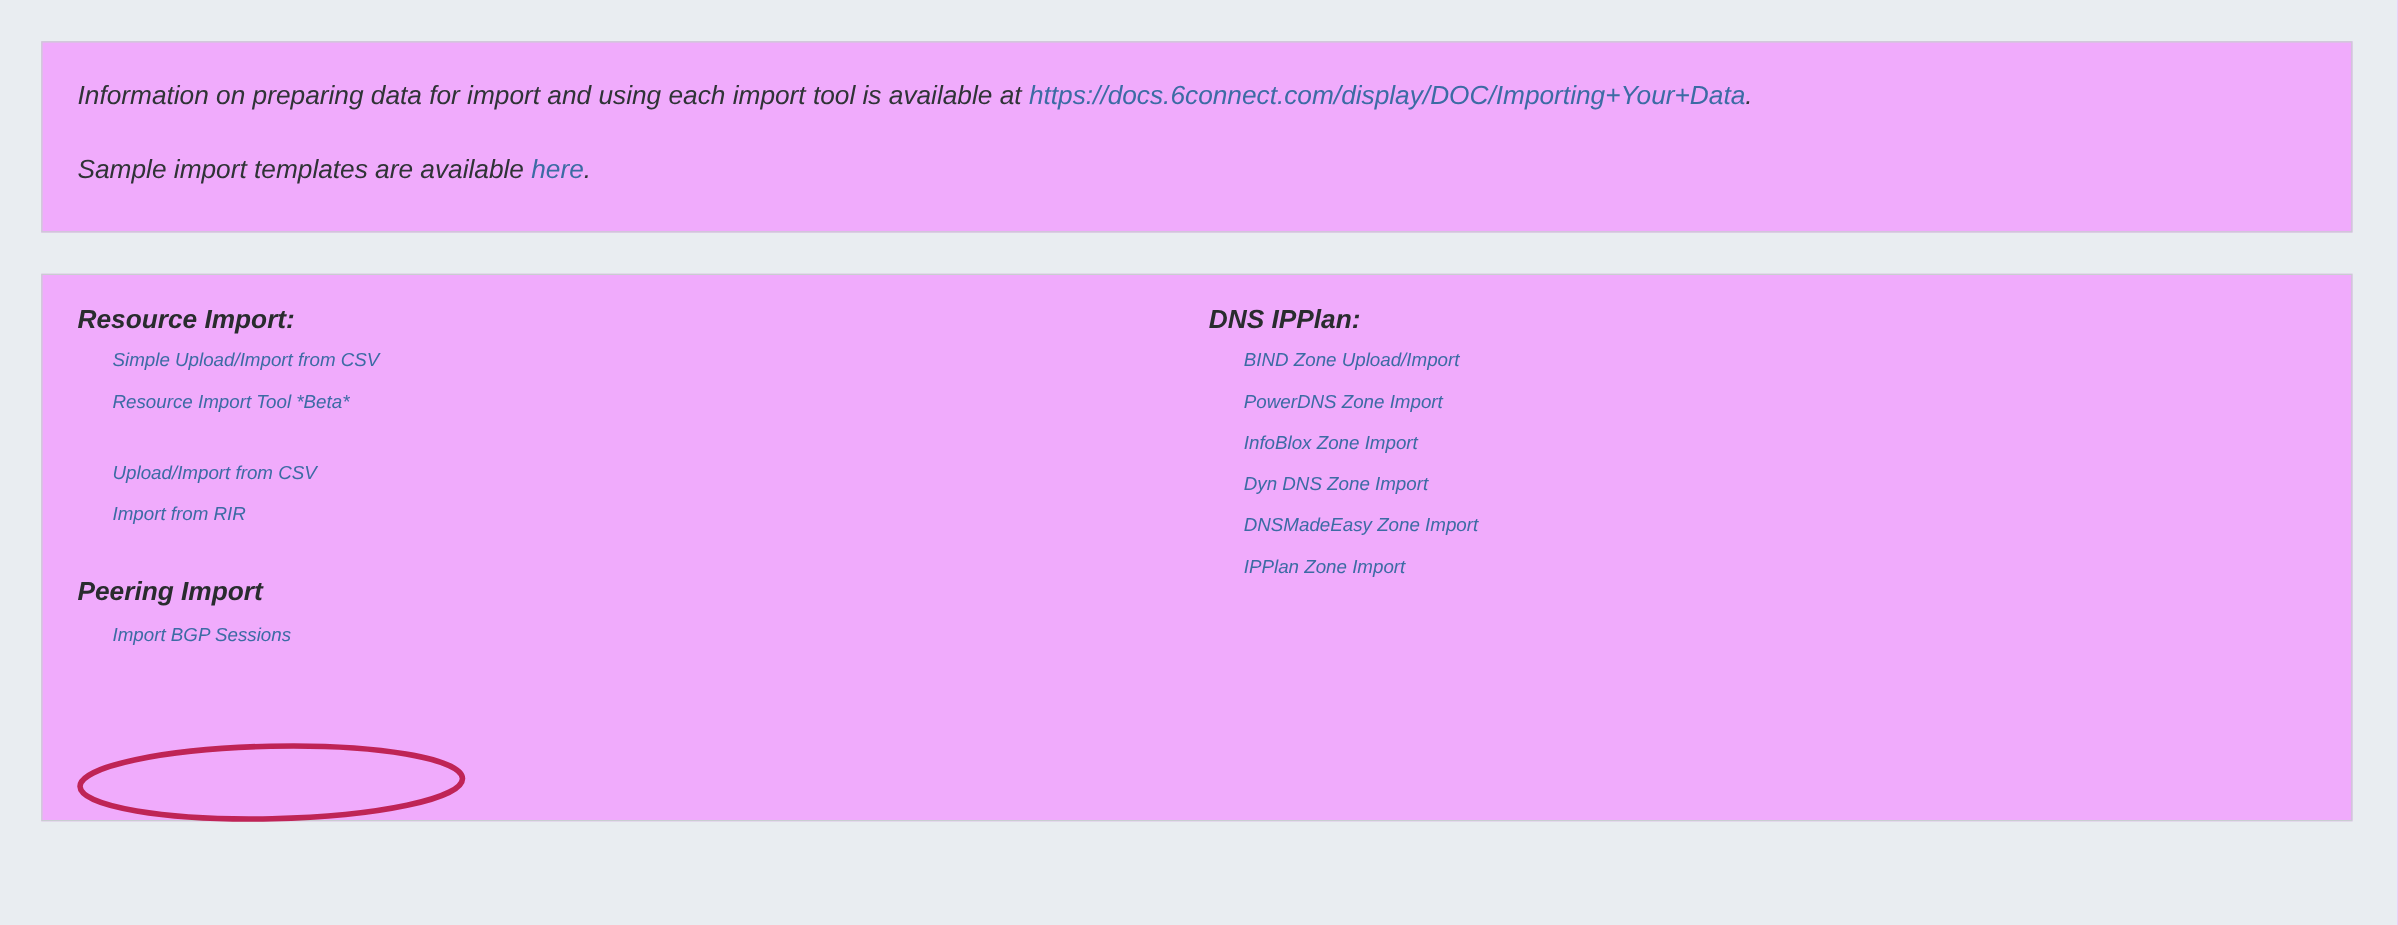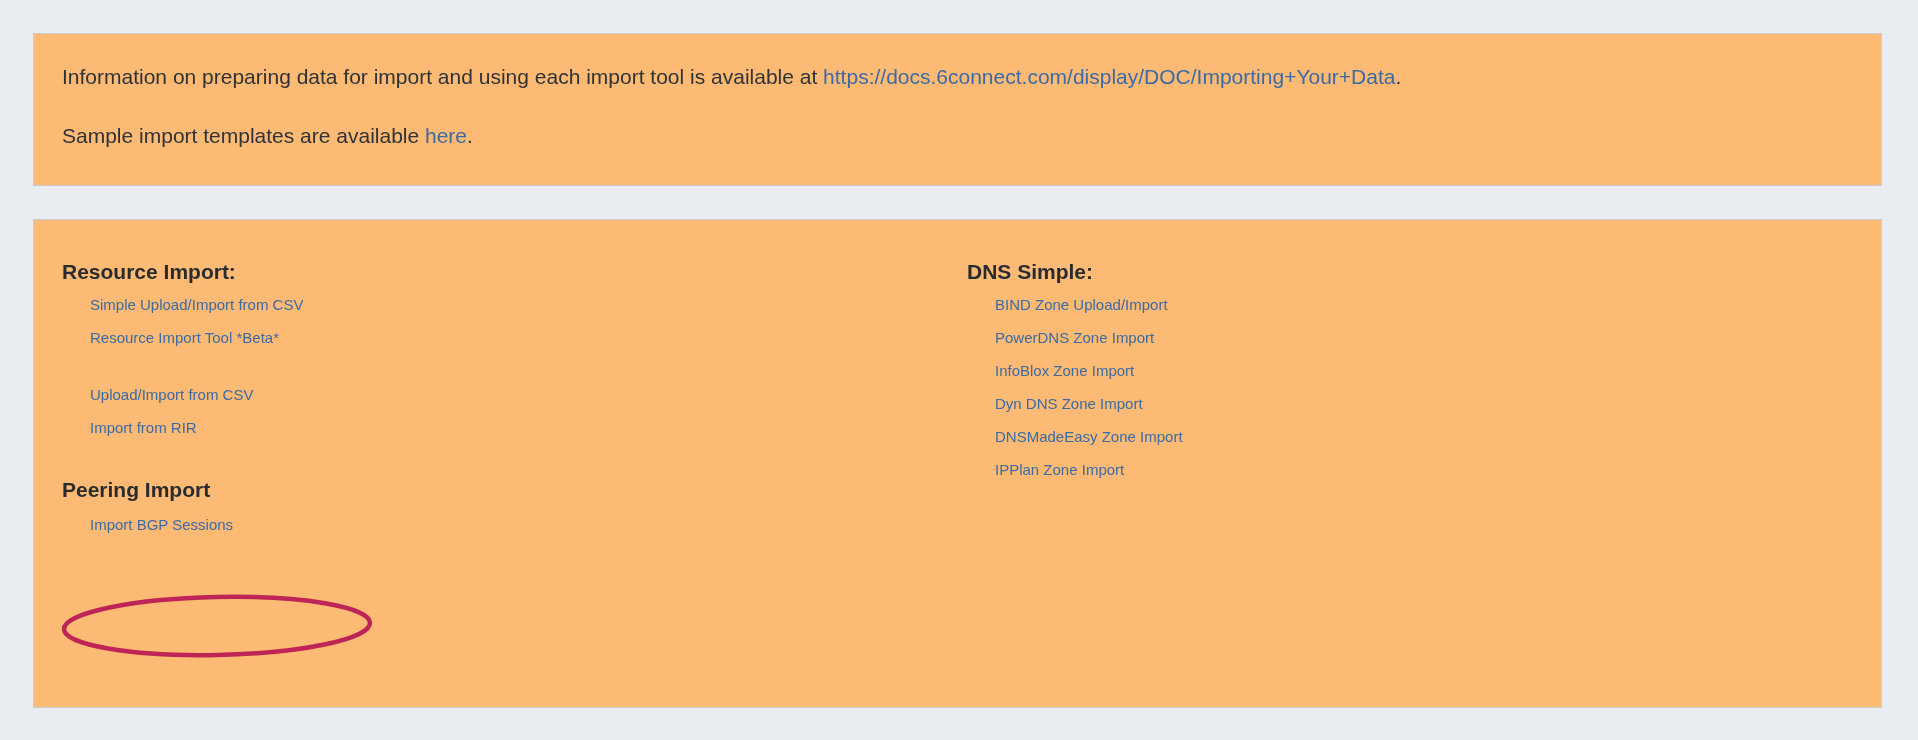--- a/index.html
+++ b/index.html
@@ -19,34 +19,35 @@
   .page {
     position: relative;
     width: 1918px;
     height: 740px;
     box-sizing: border-box;
     padding: 33px 36px 0 33px;
   }
 
   
   .panel {
-    background: #fdba74;
+    background: #f0abfc;
     border: 1px solid #c9cdd1;
     box-sizing: border-box;
+    font-style: italic;
   }
 
   .panel-info {
     height: 153px;
     padding: 30px 30px 0 28px;
   }
 
   .panel-tools {
     margin-top: 33px;
-    height: 489px;
-    padding: 40px 30px 0 28px;
+    height: 438px;
+    padding: 24px 30px 0 28px;
   }
 
   
   .info-line {
     font-size: 21px;
     line-height: 25px;
     color: #2f3336;
     margin: 0;
     white-space: nowrap;
   }
@@ -166,21 +167,21 @@
               <a href="#">Import BGP Sessions</a>
             </li>
           </ul>
         </div>
 
       </div>
 
       <div class="col-right">
 
         <div class="group dns">
-          <div class="group-title">DNS Simple:</div>
+          <div class="group-title">DNS IPPlan:</div>
           <ul class="group-links">
             <li>
               <a href="#">BIND Zone Upload/Import</a>
             </li>
             <li>
               <a href="#">PowerDNS Zone Import</a>
             </li>
             <li>
               <a href="#">InfoBlox Zone Import</a>
             </li>

